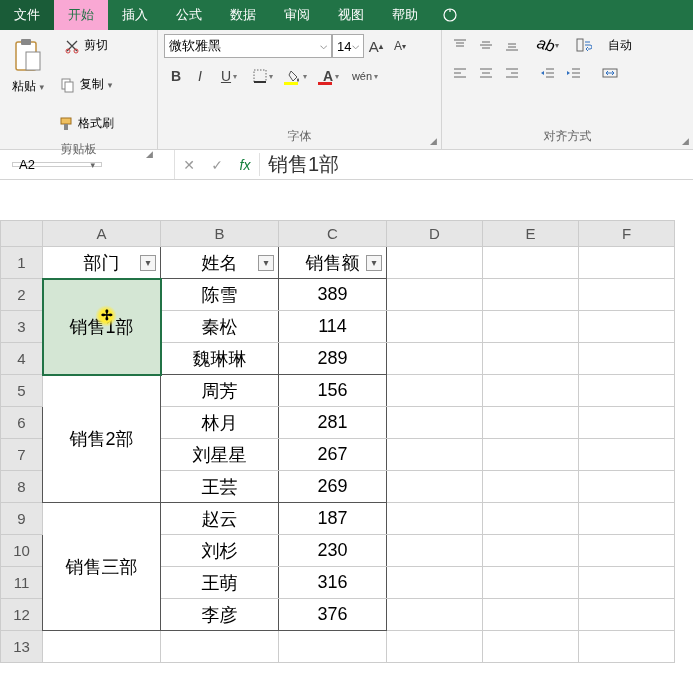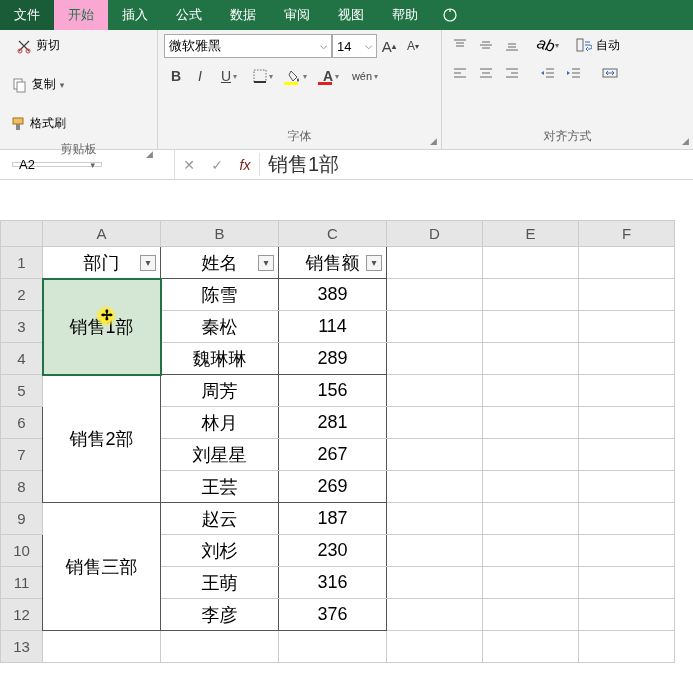--- a/index.html
+++ b/index.html
@@ -20,31 +20,31 @@
 .clipboard-left { display: flex; flex-direction: column; align-items: center; justify-content: flex-start; gap: 2px; padding: 2px 4px; }
 .paste-icon { width: 36px; height: 40px; display: flex; align-items: center; justify-content: center; }
 .clipboard-right { display: flex; flex-direction: column; gap: 20px; font-size: 12px; padding: 2px; align-items: center; }
 .small-btn { display: flex; align-items: center; gap: 4px; cursor: pointer; padding: 1px 2px; }
 .small-btn svg, .small-btn .ico { width: 16px; height: 16px; }
 
 .font-body { flex-direction: column; gap: 6px; }
 .font-row { display: flex; align-items: center; }
 .font-select { border: 1px solid #aaa; background: #fff; height: 24px; font-size: 13px; padding: 0 4px; display: flex; align-items: center; justify-content: space-between; }
 .font-name { width: 168px; }
-.font-size { width: 45px; }
+.font-size { width: 32px; }
 .dd { font-size: 9px; color: #666; }
 .fbtn { width: 24px; height: 24px; display: flex; align-items: center; justify-content: center; cursor: pointer; font-size: 14px; color: #444; position: relative; }
 .fbtn.with-dd { width: 34px; }
 .fbtn .mini-dd { font-size: 8px; margin-left: 2px; color: #777; }
 .color-bar { position: absolute; bottom: 3px; left: 4px; width: 14px; height: 3px; }
 
 .align-body { flex-direction: column; gap: 6px; }
 .align-row { display: flex; gap: 2px; align-items: center; }
 .abtn { width: 24px; height: 22px; display: flex; align-items: center; justify-content: center; cursor: pointer; }
-.wrap-btn { display: flex; align-items: center; gap: 4px; font-size: 12px; padding: 0 4px; }
+.wrap-btn { display: flex; align-items: center; gap: 16px; font-size: 12px; padding: 0 4px; }
 
 .fbar { height: 30px; border-bottom: 1px solid #d4d4d4; display: flex; align-items: stretch; background: #fff; }
 .namebox { width: 90px; border: 1px solid #ccc; margin: 12px; display: flex; align-items: center; padding: 0 6px; font-size: 13px; justify-content: space-between; }
 .fbar-gap { width: 60px; }
 .fbar-btns { display: flex; align-items: center; border-left: 1px solid #e0e0e0; }
 .fbar-btn { width: 28px; display: flex; align-items: center; justify-content: center; color: #999; cursor: pointer; font-size: 14px; }
 .fbar-input { flex: 1; display: flex; align-items: center; padding: 0 8px; font-size: 20px; color: #333; border-left: 1px solid #e0e0e0; margin: 3px 0; }
 
 .grid-wrap { position: relative; margin-top: 40px; }
 .grid { border-collapse: collapse; table-layout: fixed; }
@@ -82,20 +82,30 @@
     <svg width="16" height="16" viewBox="0 0 16 16">
         <circle cx="8" cy="8" r="6" fill="none" stroke="#fff" stroke-width="1.2"></circle>
         <rect x="7.4" y="2" width="1.2" height="3" fill="#fff"></rect>
       </svg>
   </div>
 </div>
 
 <div class="ribbon">
   <div class="group" style="width:158px">
     <div class="group-body">
+      <div class="clipboard-left">
+        <div class="paste-icon">
+          <svg width="32" height="36" viewBox="0 0 32 36">
+              <rect x="4" y="4" width="20" height="28" rx="2" fill="#fff" stroke="#c09040" stroke-width="1.5"></rect>
+              <rect x="9" y="1" width="10" height="6" rx="1" fill="#888"></rect>
+              <rect x="14" y="14" width="14" height="18" fill="#fff" stroke="#888"></rect>
+            </svg>
+        </div>
+        <div style="font-size:12px"><span>粘贴</span> <span class="dd">▾</span></div>
+      </div>
       <div class="clipboard-right">
         <div class="small-btn">
           <svg class="ico" viewBox="0 0 16 16">
               <path d="M3 3 L13 13 M13 3 L3 13" stroke="#444" stroke-width="1.3"></path>
               <circle cx="4" cy="13" r="2" fill="none" stroke="#d04040"></circle>
               <circle cx="12" cy="13" r="2" fill="none" stroke="#d04040"></circle>
             </svg>
           <span>剪切</span>
         </div>
         <div class="small-btn">
@@ -260,21 +270,21 @@
 
 <div class="fbar">
   <div class="namebox">
       <span>A2</span>
       <span class="dd">▾</span>
     </div>
   <div class="fbar-gap"></div>
   <div class="fbar-btns">
     <div class="fbar-btn">✕</div>
     <div class="fbar-btn">✓</div>
-    <div class="fbar-btn" style="font-style:italic;color:#7f1d1d">fx</div>
+    <div class="fbar-btn" style="font-style:italic;color:#15803d">fx</div>
   </div>
   <div class="fbar-input">销售1部</div>
 </div>
 
 <div class="grid-wrap">
 <table class="grid">
   <tbody>
         <tr>
     <th class="corner"></th>
     <th class="colhdr colA">A</th>

